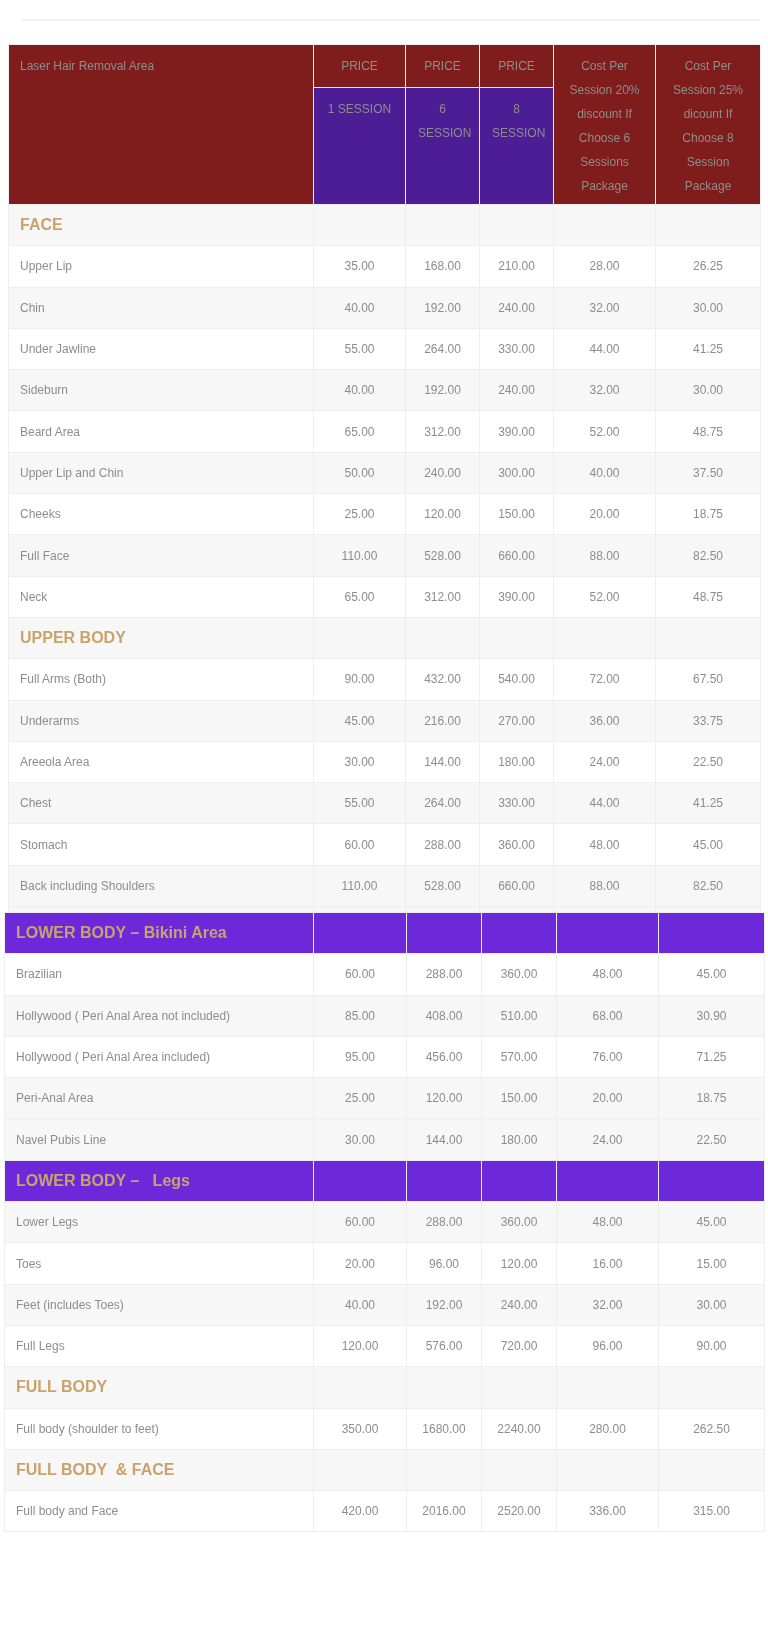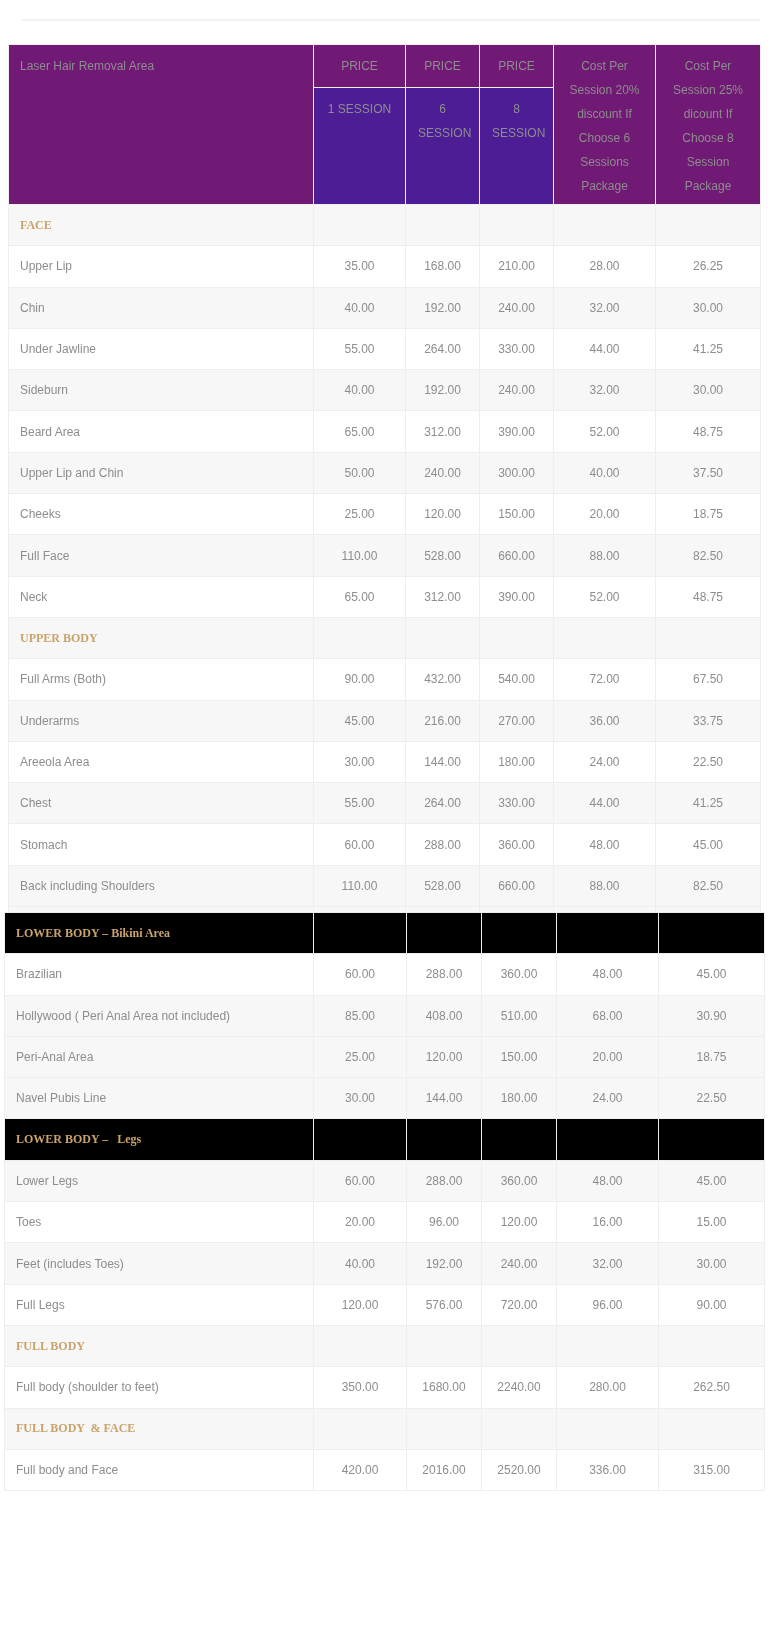--- a/index.html
+++ b/index.html
@@ -12,32 +12,32 @@
   .title-rule { flex: 1; height: 2px; background: #f1f1f1; margin-left: 14px; margin-top: 4px; }
 
   table { border-collapse: collapse; table-layout: fixed; position: absolute; }
   td { border: 1px solid #eeeeee; font-size: 12px; color: #8d8d8d; vertical-align: middle; }
   td.name { padding-left: 11px; text-align: left; }
   td.num { text-align: center; }
 
   #t1 { left: 8px; top: 44px; width: 752px; }
   #t2 { left: 4px; top: 912px; width: 760px; }
 
-  .hdr td { background: #701a75; vertical-align: top; text-align: center; line-height: 24px; padding-top: 9px; }
+  .hdr td { background: #7f1d1d; vertical-align: top; text-align: center; line-height: 24px; padding-top: 9px; }
   .hdr td.name { text-align: left; }
   .hdr td.sub { background: #4c1d95; padding-top: 9px; }
   .hdr td.tall { line-height: 24px; padding-top: 9px; }
 
   tr.row { height: 41.3px; }
   tr.odd td { background: #ffffff; }
   tr.even td { background: #f7f7f7; }
   tr.section td { height: 41.3px; }
-  .sect-label { color: #c9a36b; font-weight: bold; font-size: 12px; font-family: Liberation Serif, serif; }
+  .sect-label { color: #c9a36b; font-weight: bold; font-size: 16px; }
   tr.section.grey td { background: #f7f7f7; }
-  tr.section.white td { background: #000000; }
+  tr.section.white td { background: #6d28d9; }
 </style>
 </head>
 <body>
 
 <div class="title-row">
   <div class="title-rule"></div>
 </div>
 
 <table id="t1">
   <colgroup>
@@ -238,20 +238,28 @@
       <td class="num">45.00</td>
     </tr>
     <tr class="row even">
       <td class="name">Hollywood ( Peri Anal Area not included)</td>
       <td class="num">85.00</td>
       <td class="num">408.00</td>
       <td class="num">510.00</td>
       <td class="num">68.00</td>
       <td class="num">30.90</td>
     </tr>
+    <tr class="row odd">
+      <td class="name">Hollywood ( Peri Anal Area included)</td>
+      <td class="num">95.00</td>
+      <td class="num">456.00</td>
+      <td class="num">570.00</td>
+      <td class="num">76.00</td>
+      <td class="num">71.25</td>
+    </tr>
     <tr class="row even">
       <td class="name">Peri-Anal Area</td>
       <td class="num">25.00</td>
       <td class="num">120.00</td>
       <td class="num">150.00</td>
       <td class="num">20.00</td>
       <td class="num">18.75</td>
     </tr>
     <tr class="row even">
       <td class="name">Navel Pubis Line</td>

